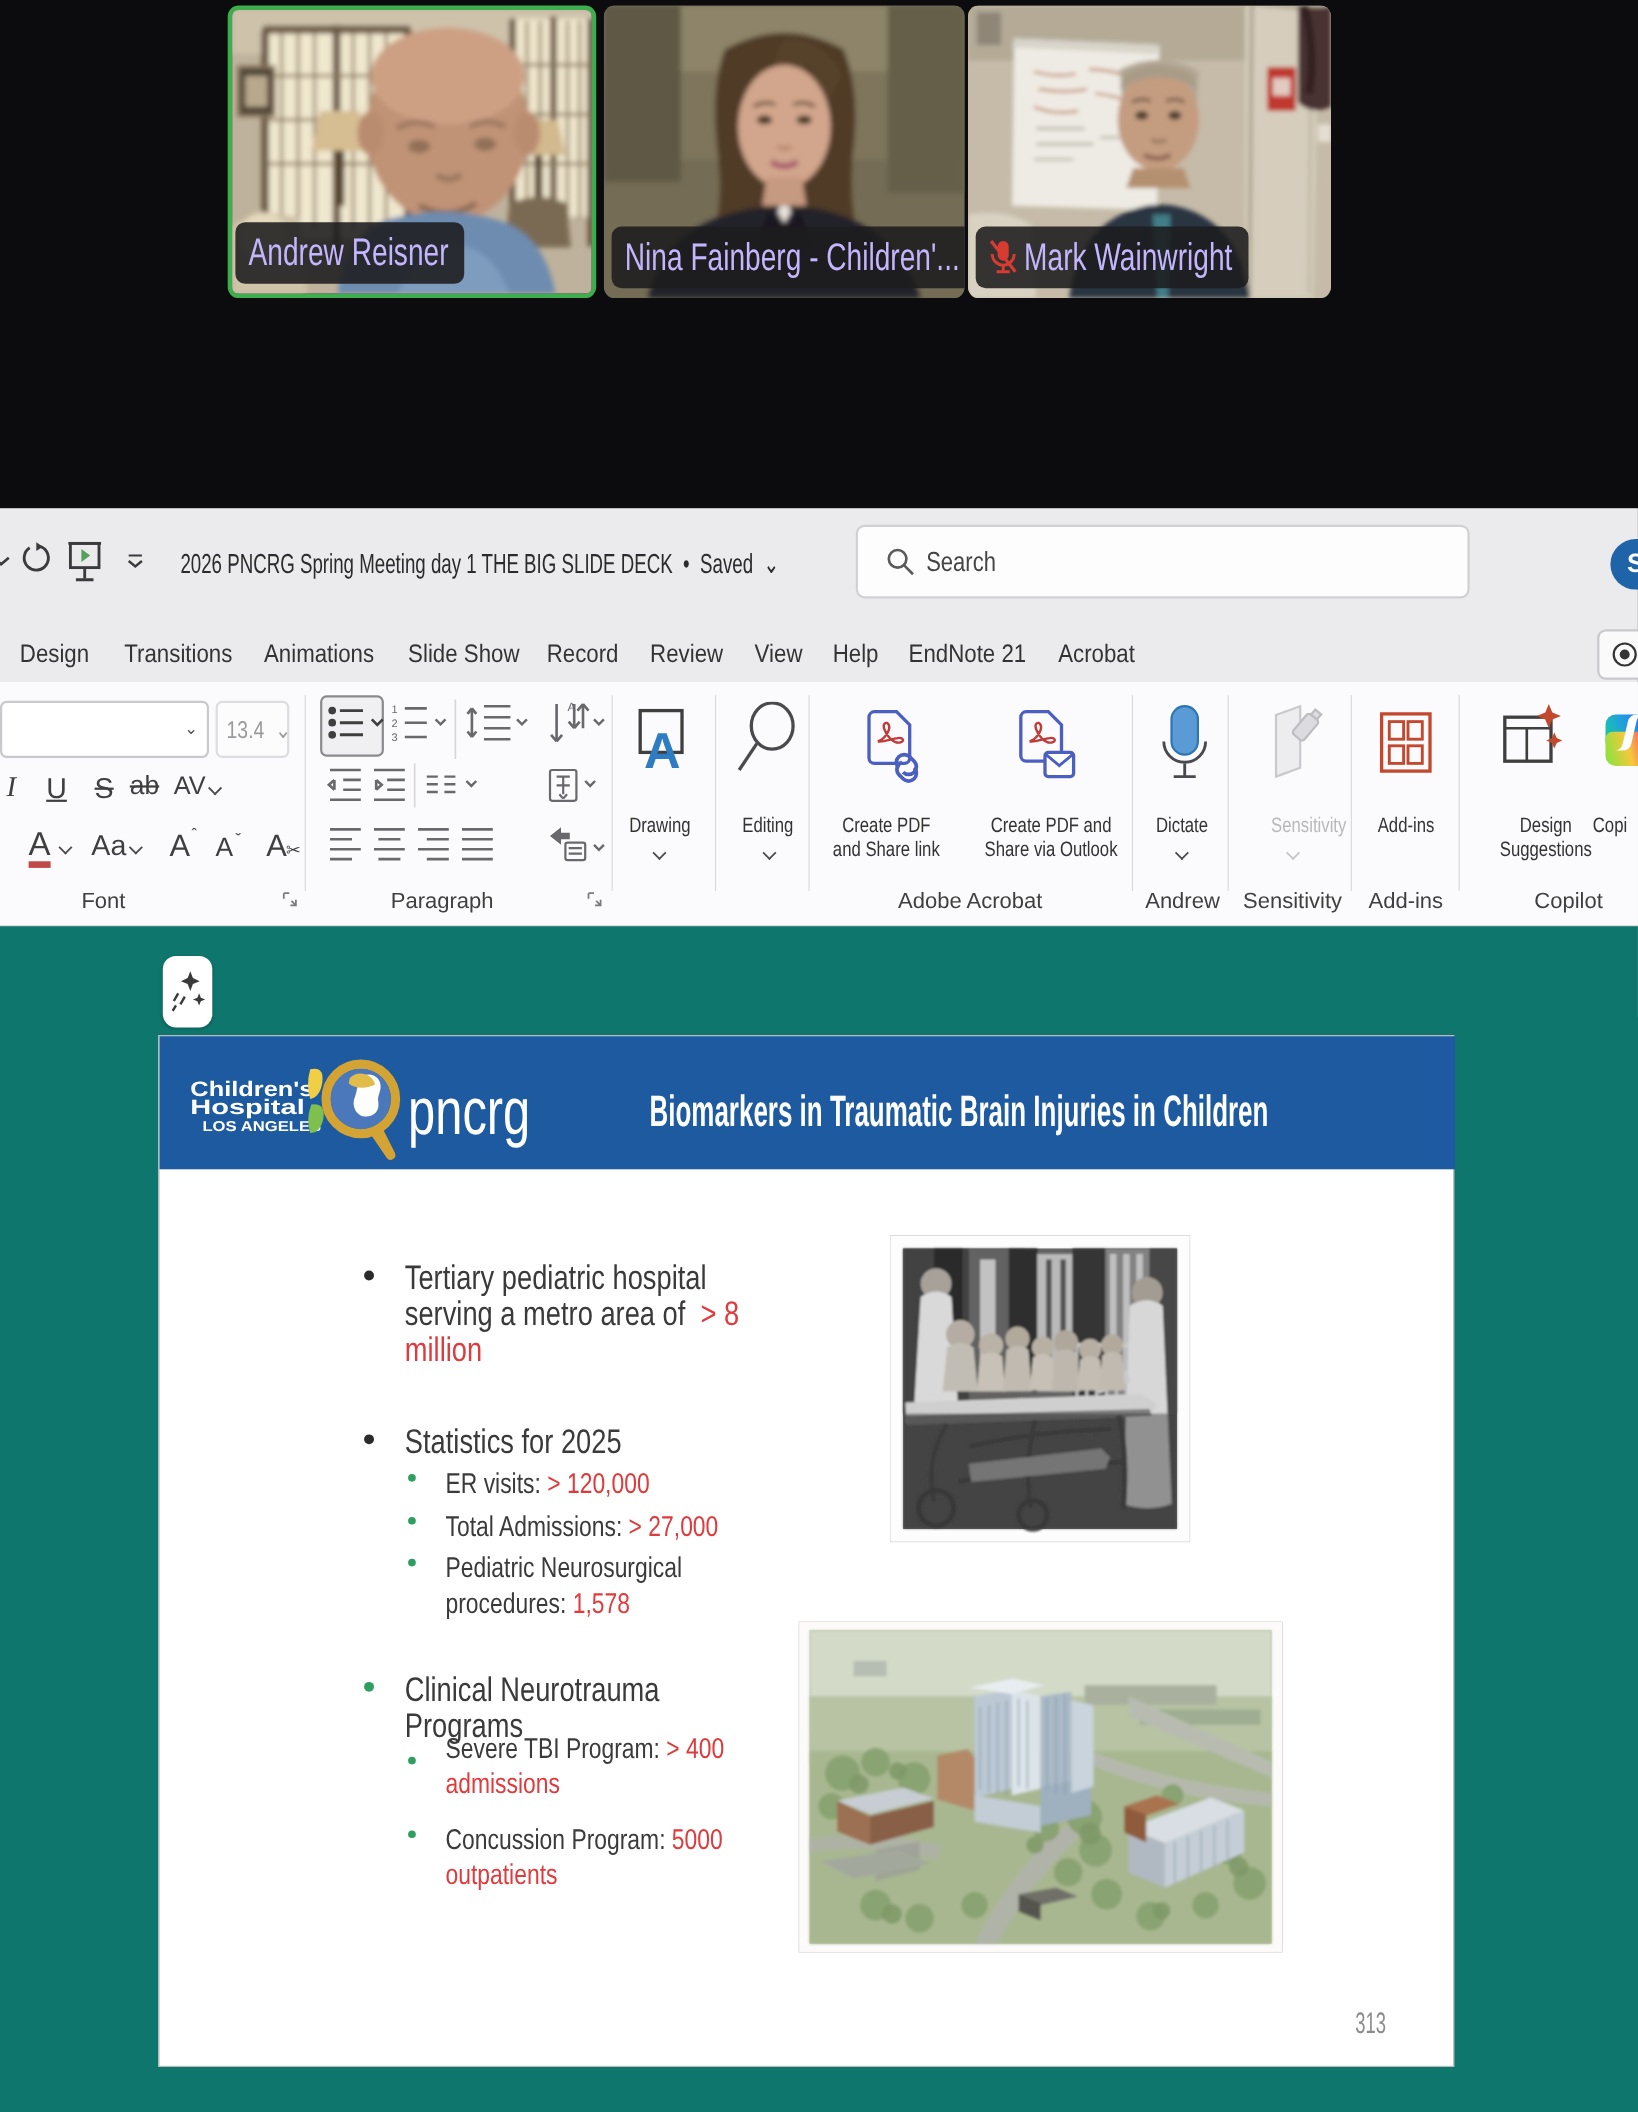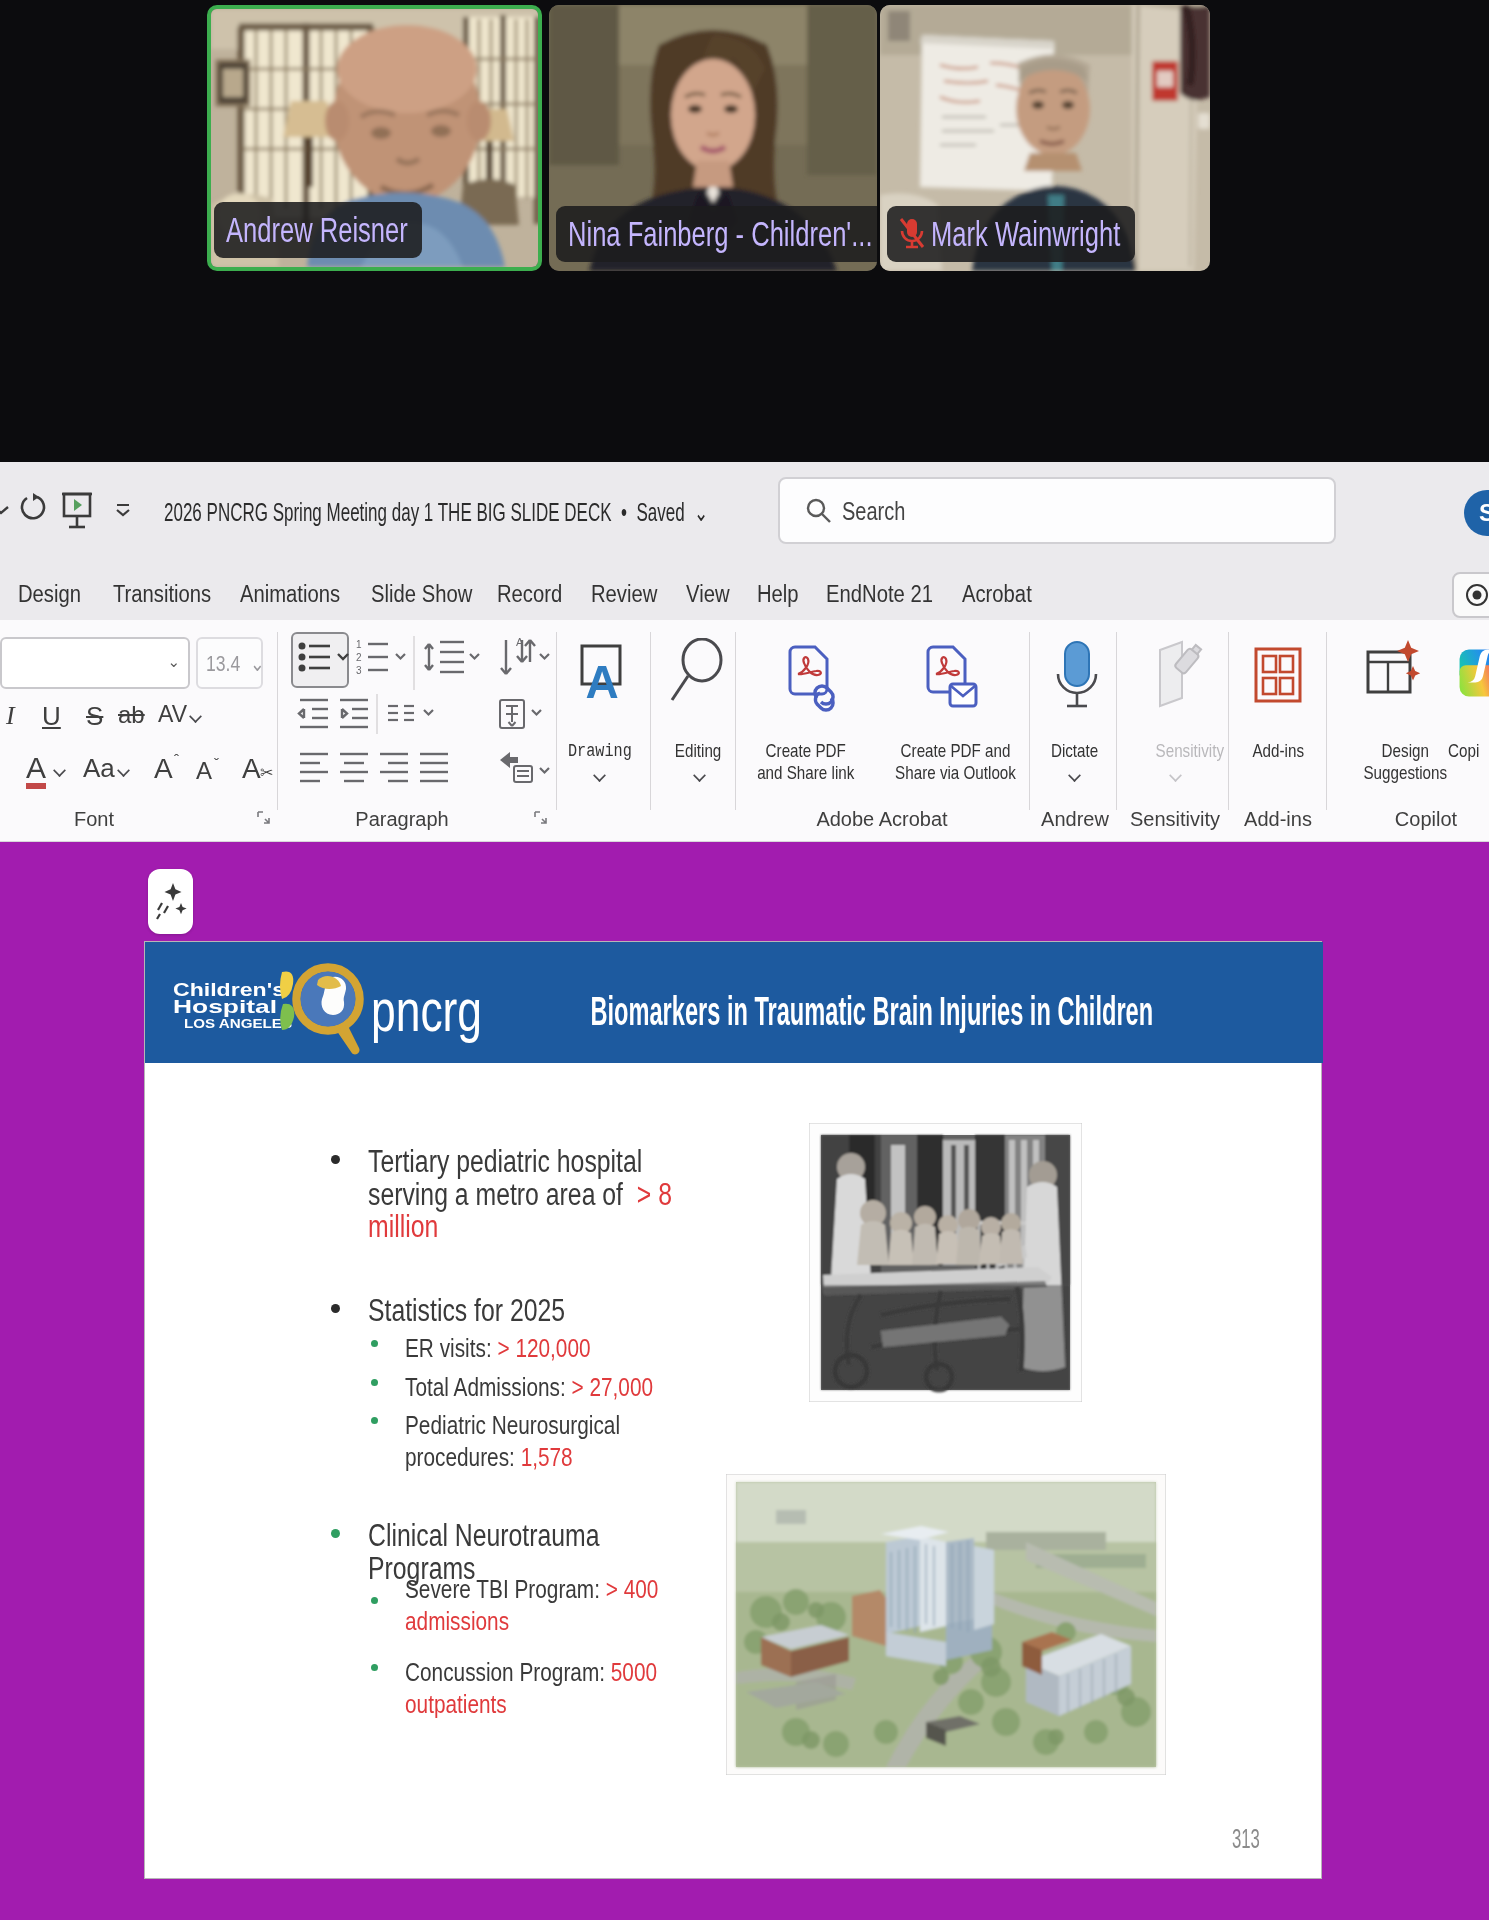--- a/index.html
+++ b/index.html
@@ -33,21 +33,21 @@
 #ribbon{position:absolute;left:0;top:158px;width:1489px;height:222px;background:#fbfafc;border-bottom:1px solid #d9d7da;box-sizing:border-box;}
 .gsep{position:absolute;top:12px;height:178px;width:1px;background:#d8d6d9;}
 .glabel{position:absolute;top:188px;font-size:20px;color:#3f3f3f;width:200px;text-align:center;}
 .launcher{position:absolute;top:190px;width:18px;height:18px;}
 .ricon{position:absolute;}
 .rlabel{position:absolute;font-size:19px;color:#333;text-align:center;}
 .chev{position:absolute;width:9px;height:9px;border-right:2.2px solid #4a4a4e;border-bottom:2.2px solid #4a4a4e;transform:rotate(45deg) scale(0.82);}
 .chev.dim{border-color:#c5c4c8 !important;}
 .dim{color:#b9b8bb !important;}
 
-#slidearea{position:absolute;left:0;top:380px;width:1489px;height:1078px;background:#a21caf;}
+#slidearea{position:absolute;left:0;top:380px;width:1489px;height:1078px;background:#0f766e;}
 #designer{position:absolute;left:148px;top:27px;width:45px;height:65px;background:#fff;border-radius:12px;box-shadow:0 1px 3px rgba(0,0,0,0.18);}
 #slide{position:absolute;left:144px;top:99px;width:1178px;height:938px;background:#fff;border:1px solid #b7b5b7;box-sizing:border-box;}
 #shead{position:absolute;left:0;top:0;width:1178px;height:121px;background:#1d5a9f;}
 #stitle{position:absolute;left:250px;top:47px;width:928px;text-align:center;color:#fff;font-weight:700;font-size:40px;}
 #pncrg{position:absolute;left:226px;top:34px;color:#fff;font-size:60px;}
 .bullets{color:#3a3a3a;}
 .red{color:#e03a3c;}
 .mb{position:absolute;font-size:31px;line-height:32.5px;}
 .sb{position:absolute;font-size:26px;line-height:31.5px;}
 .dot{position:absolute;border-radius:50%;}
@@ -437,21 +437,21 @@
             <line x1="239" y1="148" x2="251" y2="148"></line>
         </g>
         <path d="M262 140 l4.5 4.5 l4.5 -4.5" stroke="#69696d" stroke-width="2.2" fill="none"></path>
       </svg>
       <div class="gsep" style="left:556px;"></div>
 
       <svg class="ricon" style="left:578px;top:22px;" width="62" height="62" viewBox="0 0 62 62">
         <rect x="4" y="4" width="38" height="38" fill="none" stroke="#3f3f3f" stroke-width="3"></rect>
         <text x="24" y="56" font-size="46" font-weight="bold" fill="#2e7cc1" text-anchor="middle" font-family="Liberation Sans">A</text>
       </svg>
-      <div class="rlabel" style="left:560px;top:120px;width:80px;font-family:Liberation Mono, monospace;"><span class="cxc">Drawing</span></div>
+      <div class="rlabel" style="left:560px;top:120px;width:80px;"><span class="cxc">Drawing</span></div>
       <div class="chev" style="left:594px;top:150px;"></div>
       <div class="gsep" style="left:650px;"></div>
 
       <svg class="ricon" style="left:668px;top:18px;" width="60" height="70" viewBox="0 0 60 70">
         <ellipse cx="34" cy="22" rx="19" ry="21" fill="none" stroke="#4a4a4e" stroke-width="3"></ellipse>
         <line x1="20" y1="38" x2="4" y2="62" stroke="#4a4a4e" stroke-width="3"></line>
       </svg>
       <div class="rlabel" style="left:658px;top:120px;width:80px;"><span class="cxc">Editing</span></div>
       <div class="chev" style="left:694px;top:150px;"></div>
       <div class="gsep" style="left:735px;"></div>

